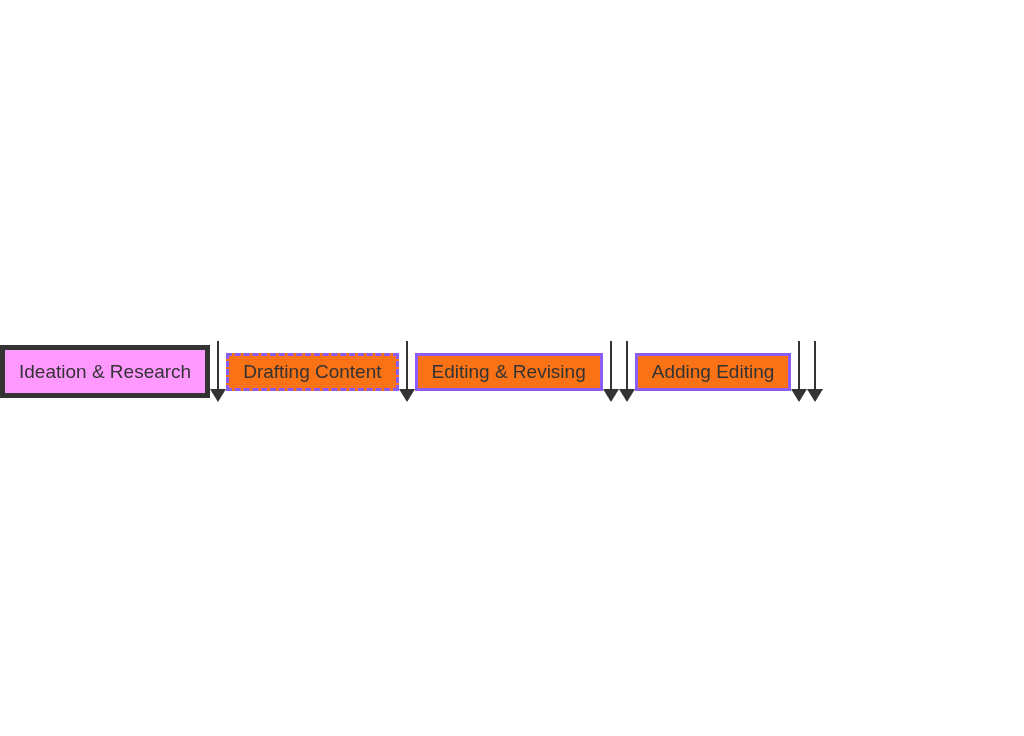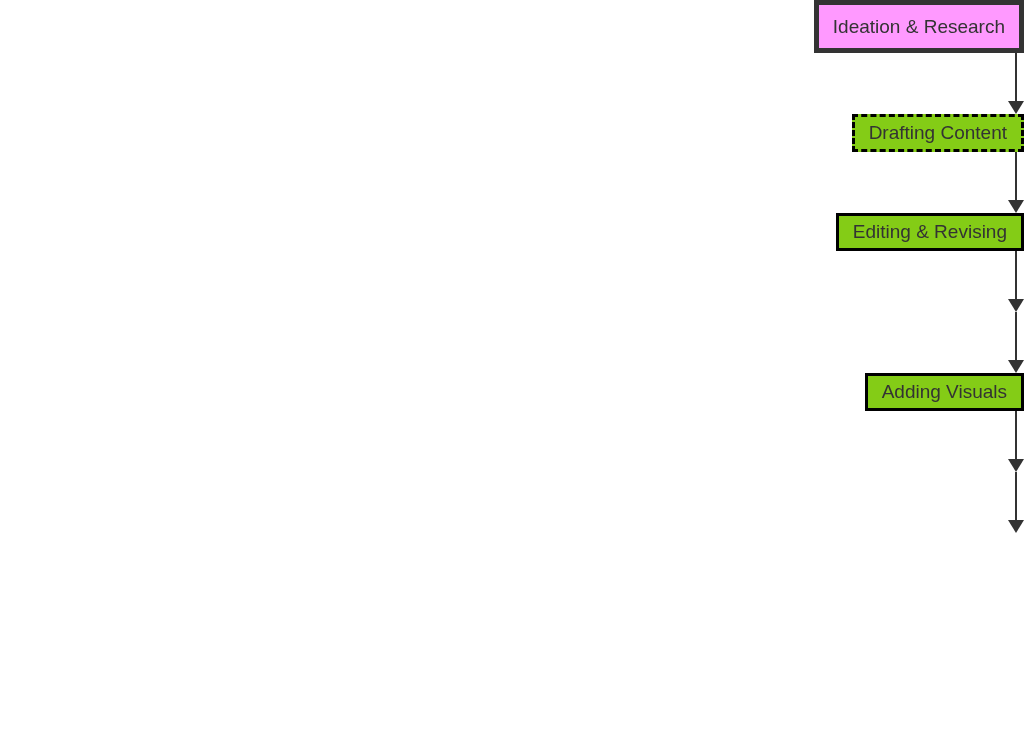--- a/index.html
+++ b/index.html
@@ -11,36 +11,36 @@
     width: 1024px;
     height: 736px;
     overflow: hidden;
     font-family: "Liberation Sans", "DejaVu Sans", sans-serif;
   }
   .canvas {
     position: relative;
     width: 1024px;
     height: 736px;
     display: flex;
-    flex-direction: column;
-    align-items: flex-end;
-    padding-top: 0;
+    flex-direction: row;
+    align-items: center;
+    padding-top: 7px;
     box-sizing: border-box;
   }
   .node {
     box-sizing: border-box;
     height: 38px;
     display: flex;
     align-items: center;
     justify-content: center;
     padding: 0 14px;
     font-size: 19px;
     color: #333333;
-    background: #84cc16;
-    border: 3px solid #000000;
+    background: #f97316;
+    border: 3px solid #8b5cf6;
     white-space: nowrap;
     flex: 0 0 auto;
   }
   .node--start {
     background: #ff99ff;
     border: 5px solid #333333;
     height: 53px;
   }
   .node--dashed {
     border-style: dashed;
@@ -97,21 +97,21 @@
     <div class="arrow-head"></div>
   </div>
 
 
   <div class="arrow">
     <div class="arrow-line"></div>
     <div class="arrow-head"></div>
   </div>
 
   <div class="node">
-    <span>Adding Visuals</span>
+    <span>Adding Editing</span>
   </div>
 
   <div class="arrow">
     <div class="arrow-line"></div>
     <div class="arrow-head"></div>
   </div>
 
 
   <div class="arrow">
     <div class="arrow-line"></div>

